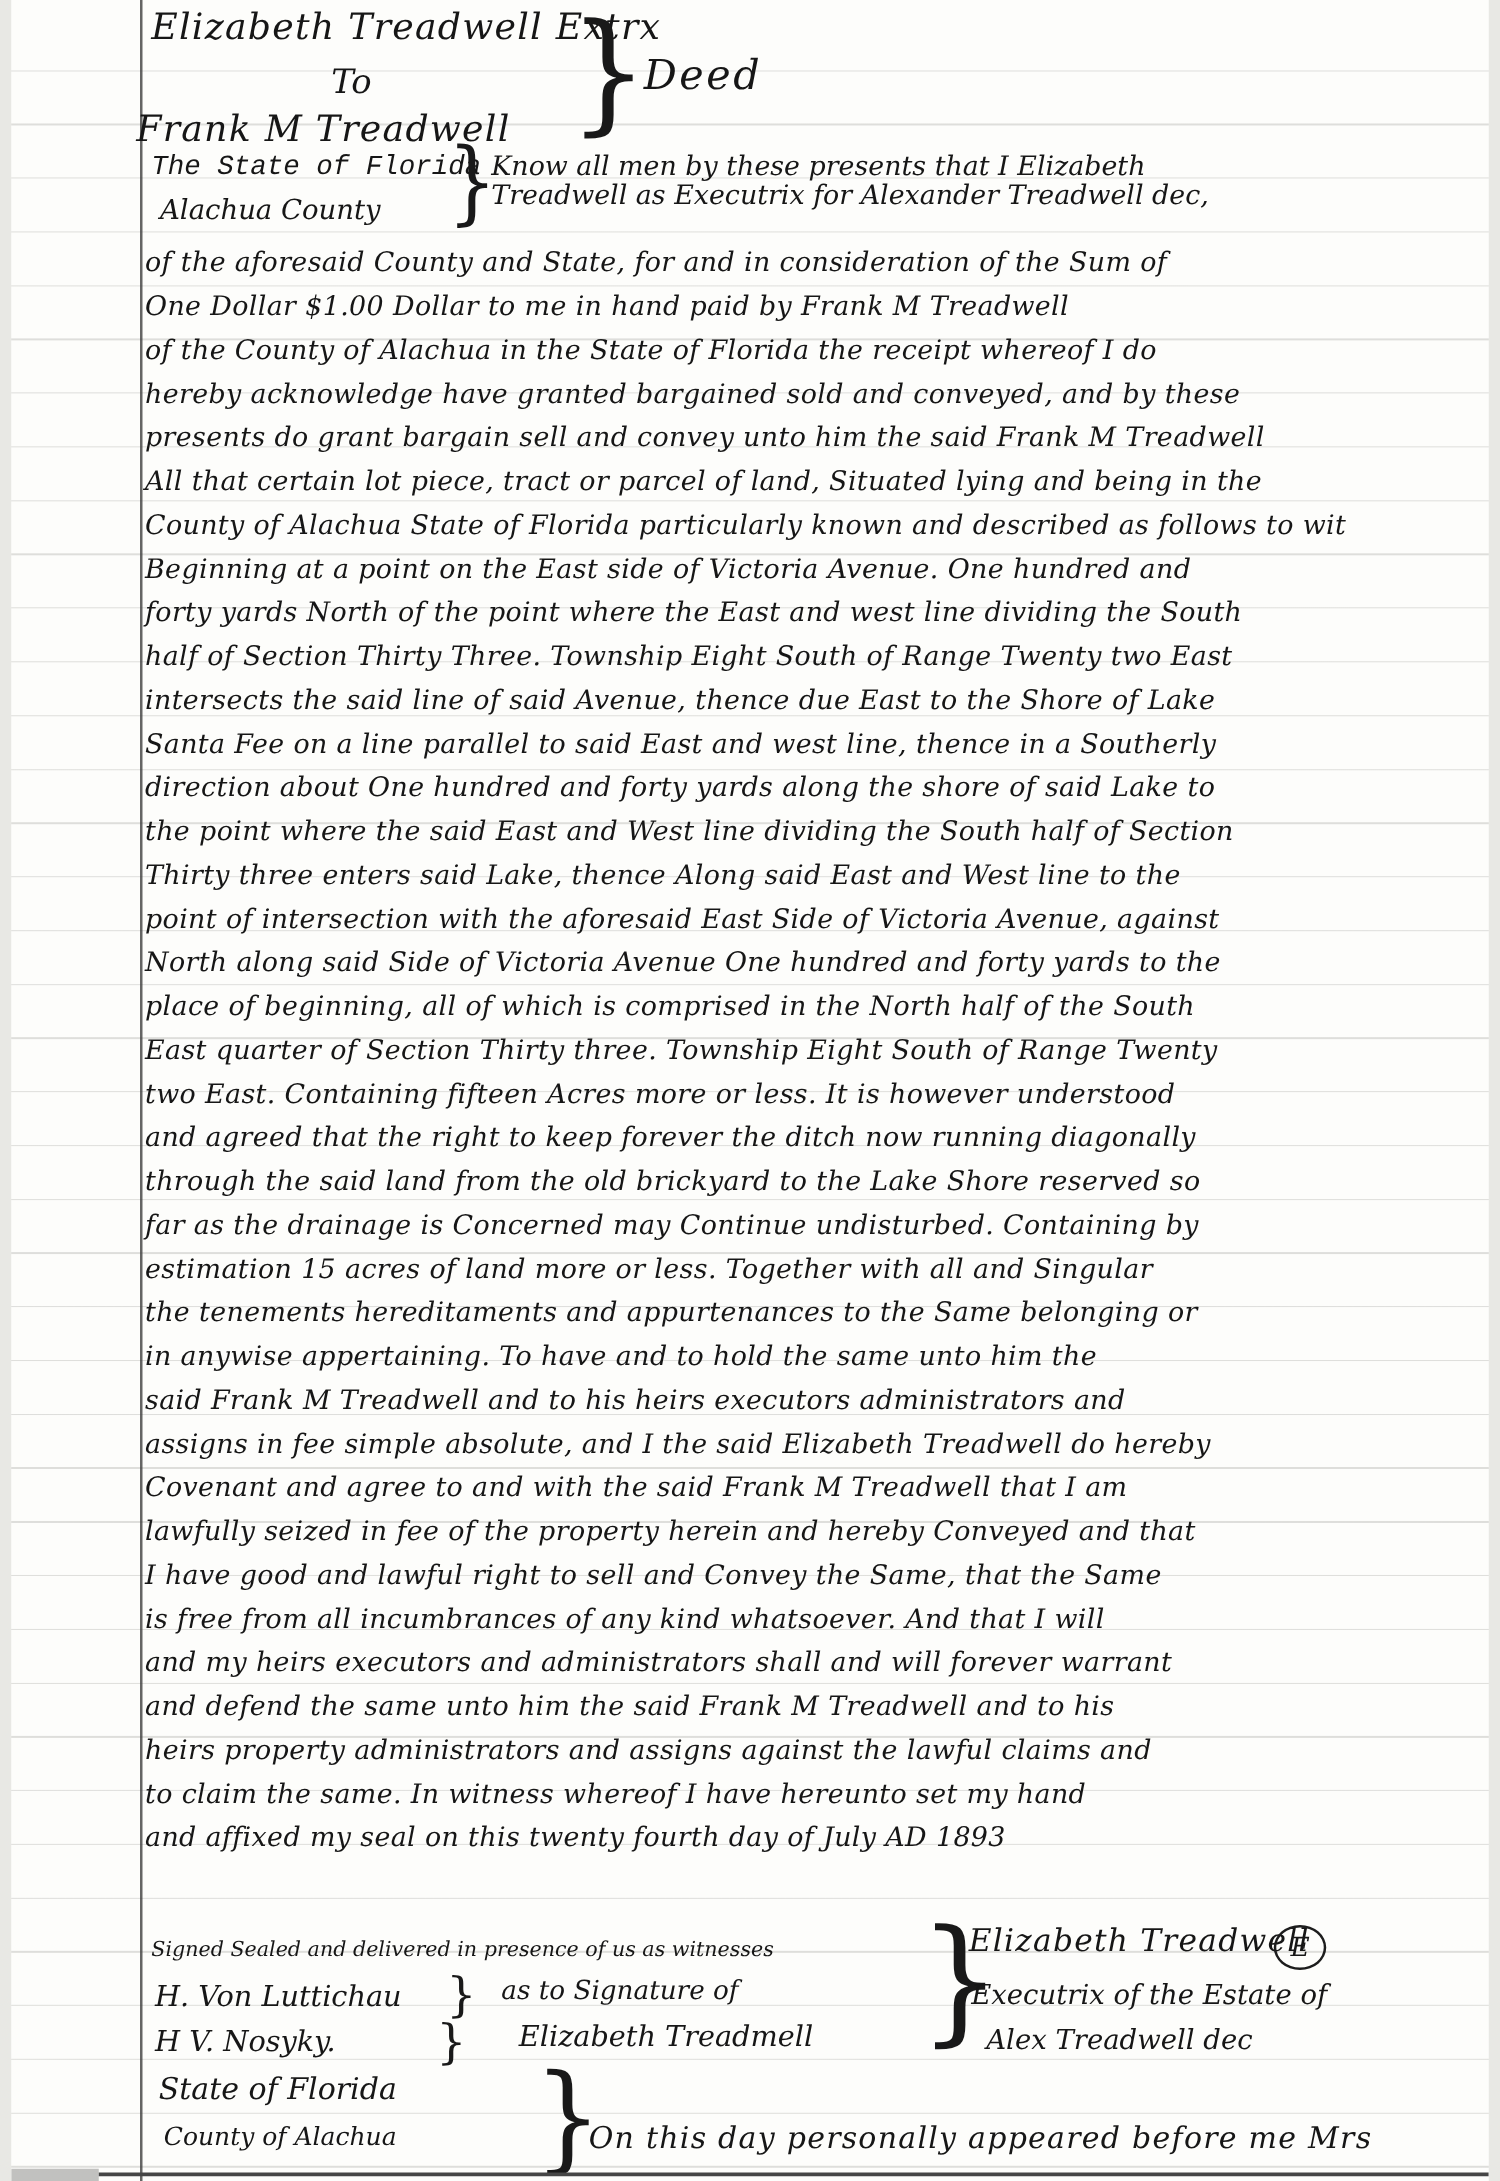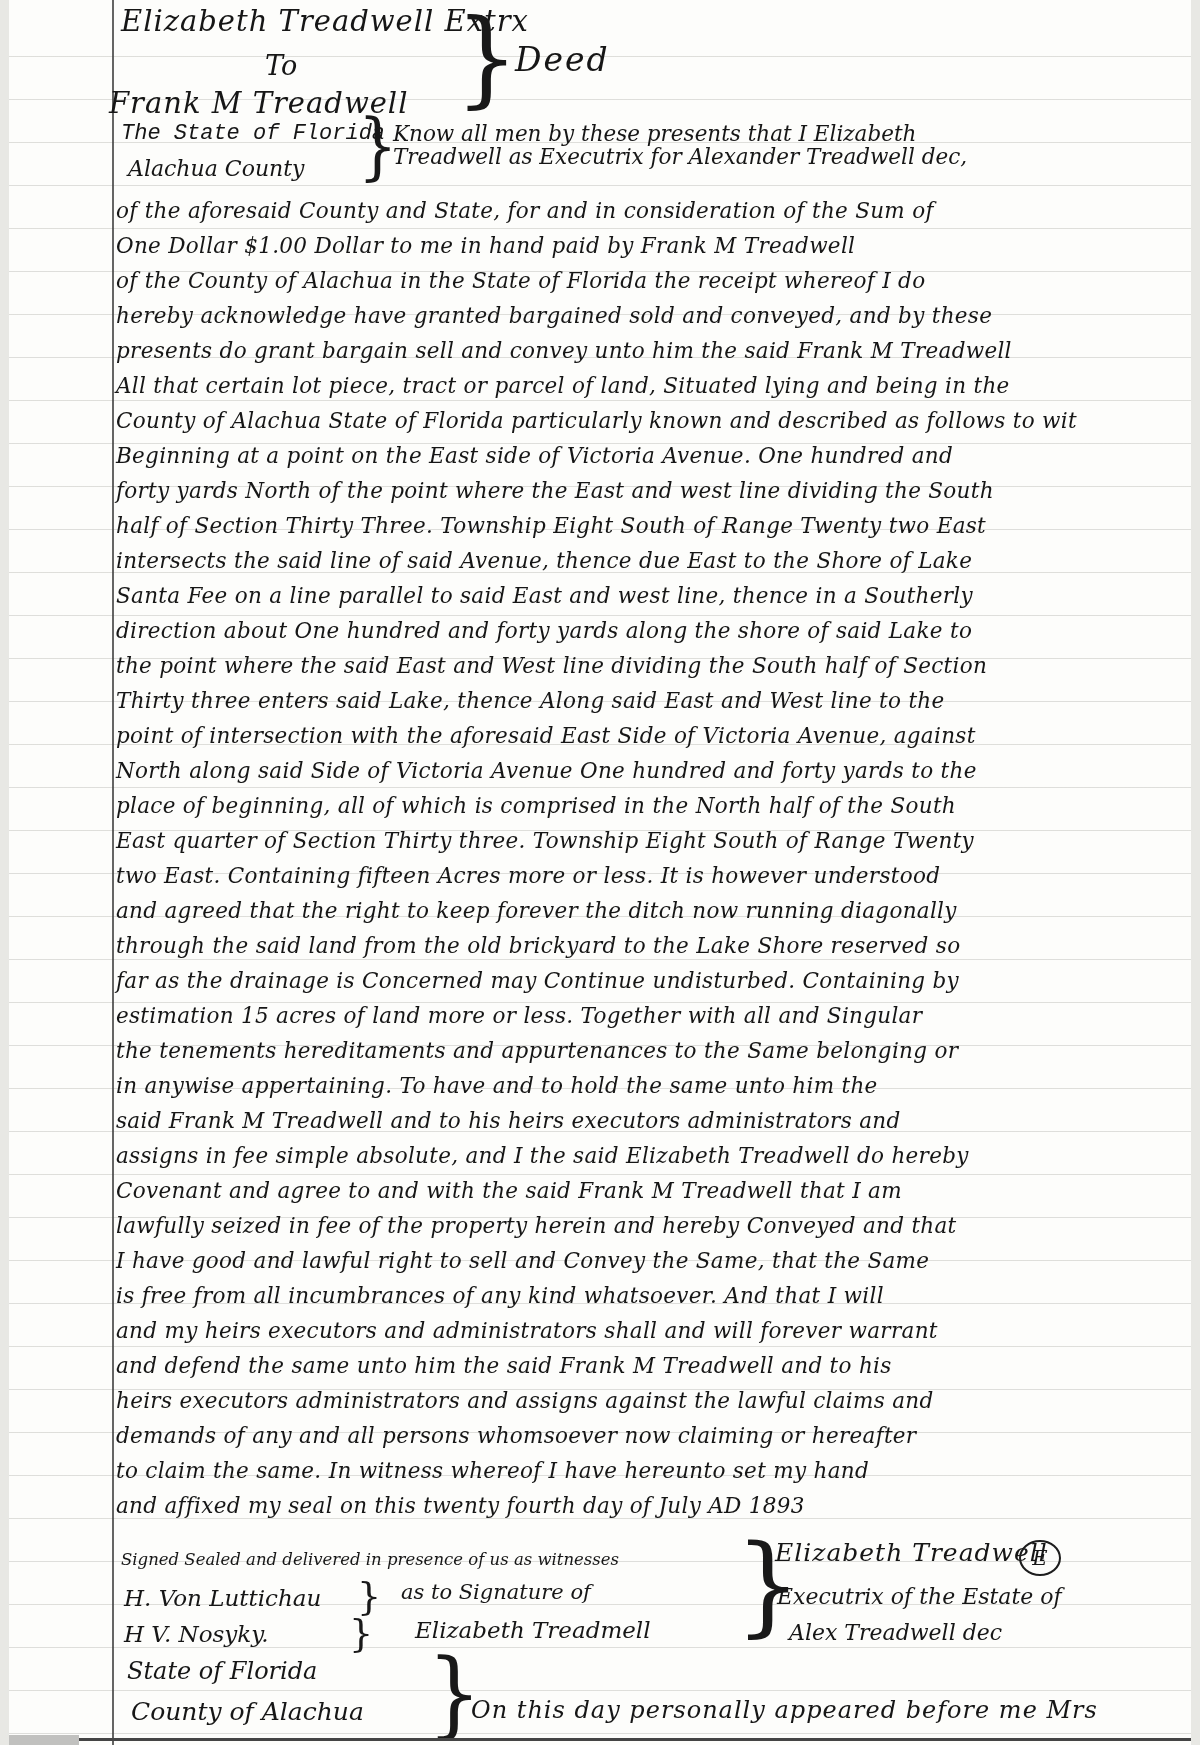--- a/index.html
+++ b/index.html
@@ -46,21 +46,21 @@
   .witness-1{left:115px;top:1585px;font-size:23px;}
   .wbrace-1{left:348px;top:1576px;font-size:38px;line-height:40px;}
   .as-to{left:392px;top:1580px;font-size:21px;}
   .sig-role{left:768px;top:1584px;font-size:22px;}
   .witness-2{left:115px;top:1621px;font-size:23px;}
   .wbrace-2{left:340px;top:1613px;font-size:38px;line-height:40px;}
   .sig-by{left:406px;top:1617px;font-size:23px;}
   .sig-estate{left:780px;top:1620px;font-size:22px;}
   .state-line{left:118px;top:1657px;font-size:24px;}
   .ack-brace{left:418px;top:1648px;font-size:86px;line-height:92px;transform:scaleY(1.08);}
-  .county-line{left:122px;top:1697px;font-size:25px;}
+  .county-line{left:122px;top:1697px;font-size:20px;}
   .ack-text{left:462px;top:1696px;font-size:24px;letter-spacing:1px;}
   .bottom-edge{position:absolute;left:70px;right:0;bottom:4px;height:3px;background:#454545;}
   .corner-smudge{position:absolute;left:0;bottom:0;width:70px;height:10px;background:rgba(120,120,118,0.45);}
 </style>
 </head>
 <body>
 
 <div class="page">
 
   <div class="margin-line"></div>
@@ -105,22 +105,21 @@
       <div class="body-line">the tenements hereditaments and appurtenances to the Same belonging or</div>
       <div class="body-line">in anywise appertaining. To have and to hold the same unto him the</div>
       <div class="body-line">said Frank M Treadwell and to his heirs executors administrators and</div>
       <div class="body-line">assigns in fee simple absolute, and I the said Elizabeth Treadwell do hereby</div>
       <div class="body-line">Covenant and agree to and with the said Frank M Treadwell that I am</div>
       <div class="body-line">lawfully seized in fee of the property herein and hereby Conveyed and that</div>
       <div class="body-line">I have good and lawful right to sell and Convey the Same, that the Same</div>
       <div class="body-line">is free from all incumbrances of any kind whatsoever. And that I will</div>
       <div class="body-line">and my heirs executors and administrators shall and will forever warrant</div>
       <div class="body-line">and defend the same unto him the said Frank M Treadwell and to his</div>
-      <div class="body-line">heirs executors administrators and assigns against the lawful claims and</div>
-      <div class="body-line">demands of any and all persons whomsoever now claiming or hereafter</div>
+      <div class="body-line">heirs property administrators and assigns against the lawful claims and</div>
       <div class="body-line">to claim the same. In witness whereof I have hereunto set my hand</div>
       <div class="body-line">and affixed my seal on this twenty fourth day of July AD 1893</div>
     </div>
 
   <div class="abs attestation">Signed Sealed and delivered in presence of us as witnesses</div>
   <div class="abs brace sig-brace">}</div>
   <div class="abs sig-name">Elizabeth Treadwell</div>
   <div class="abs seal">E</div>
 
   <div class="abs witness-1">H. Von Luttichau</div>

